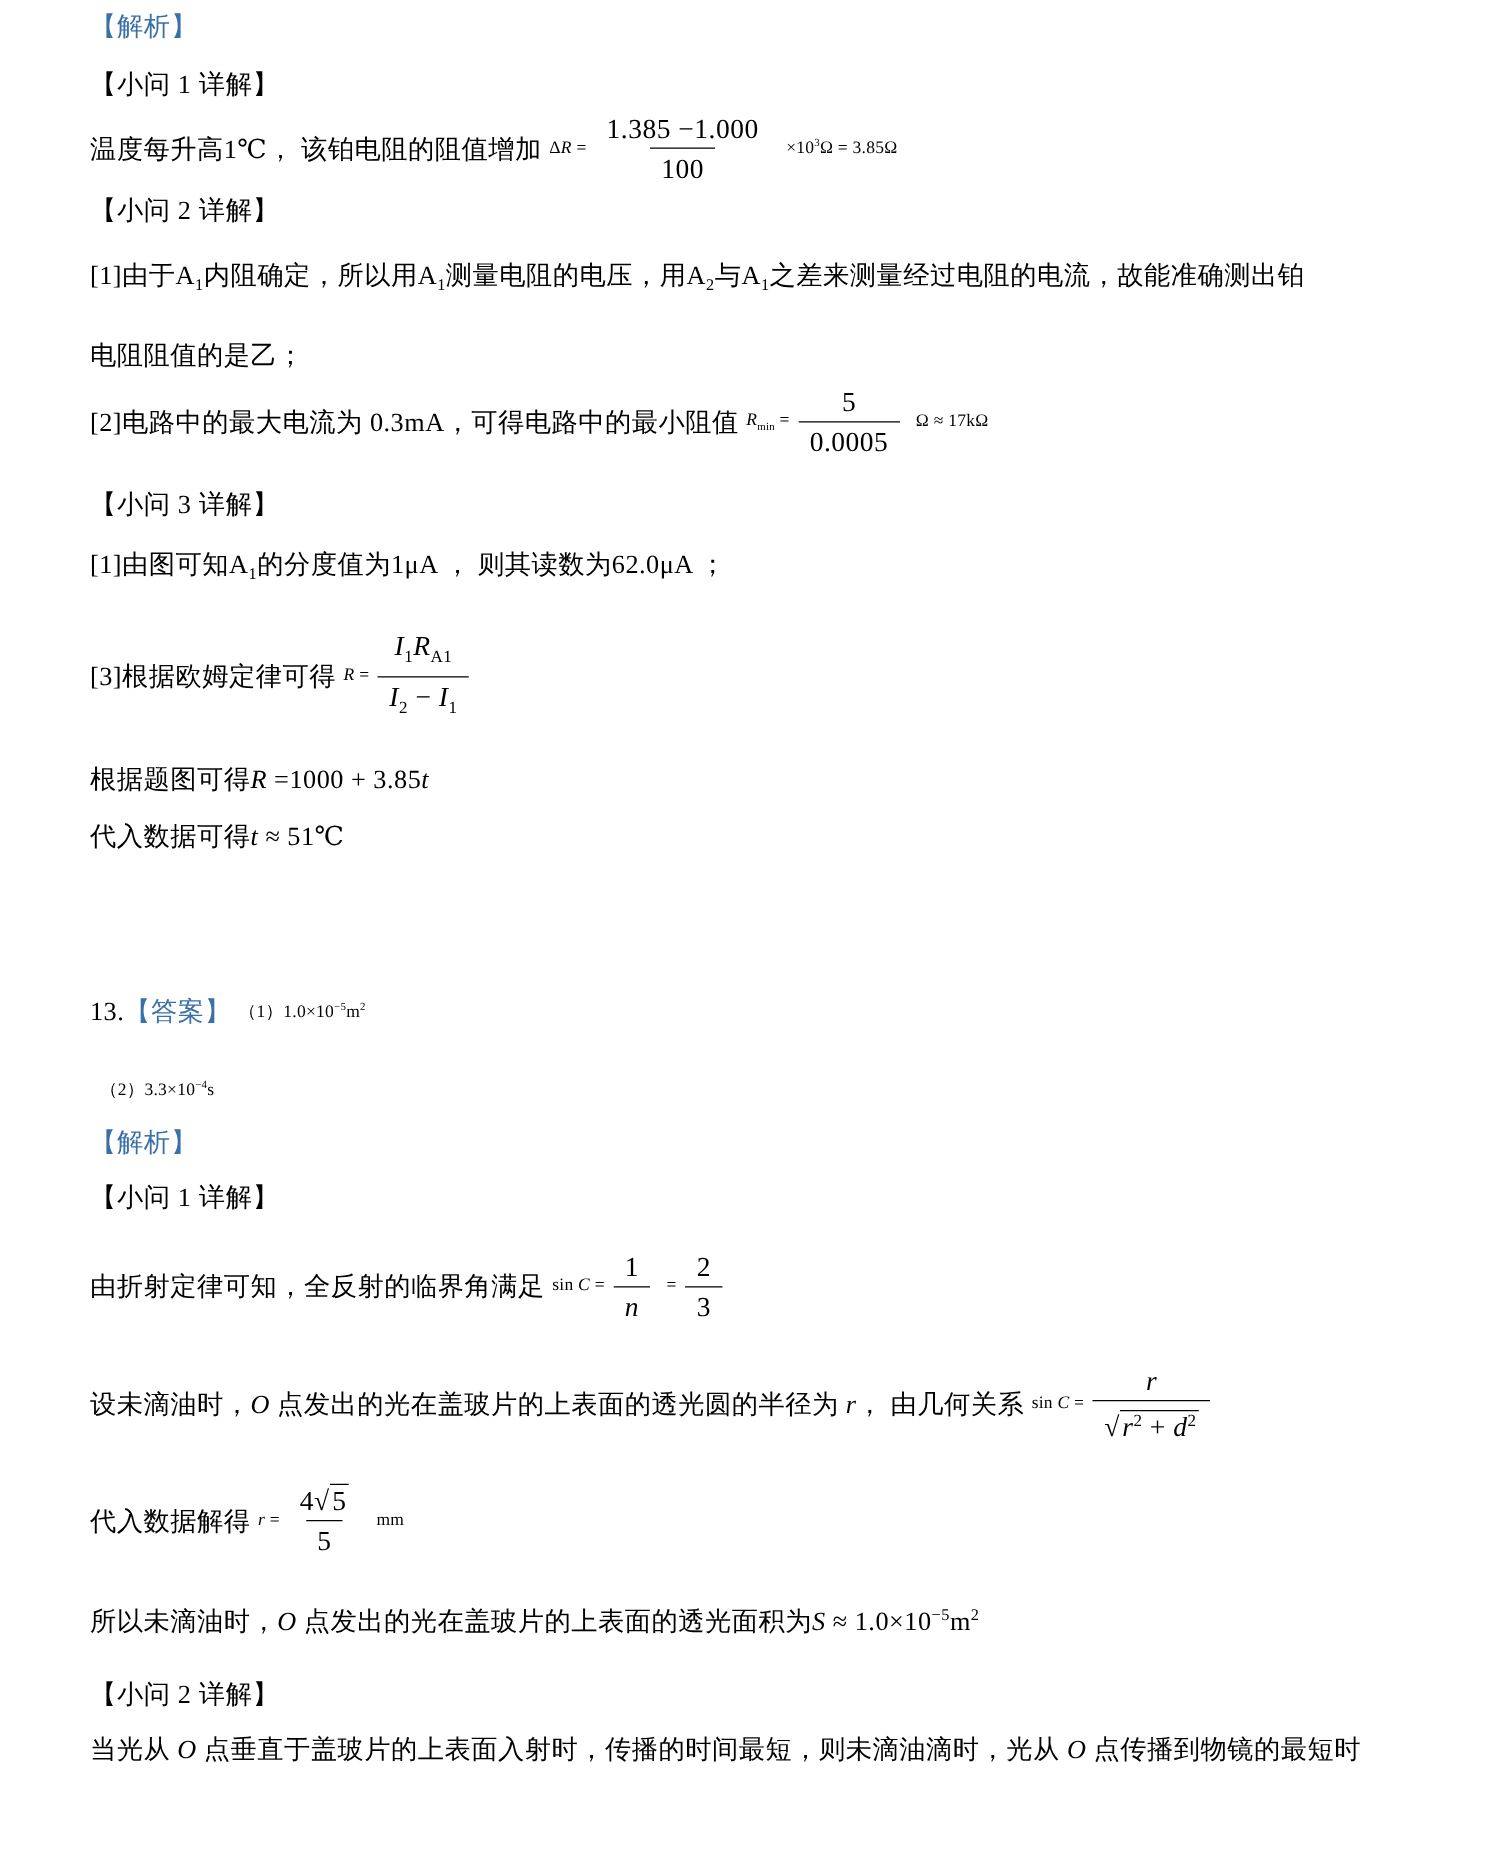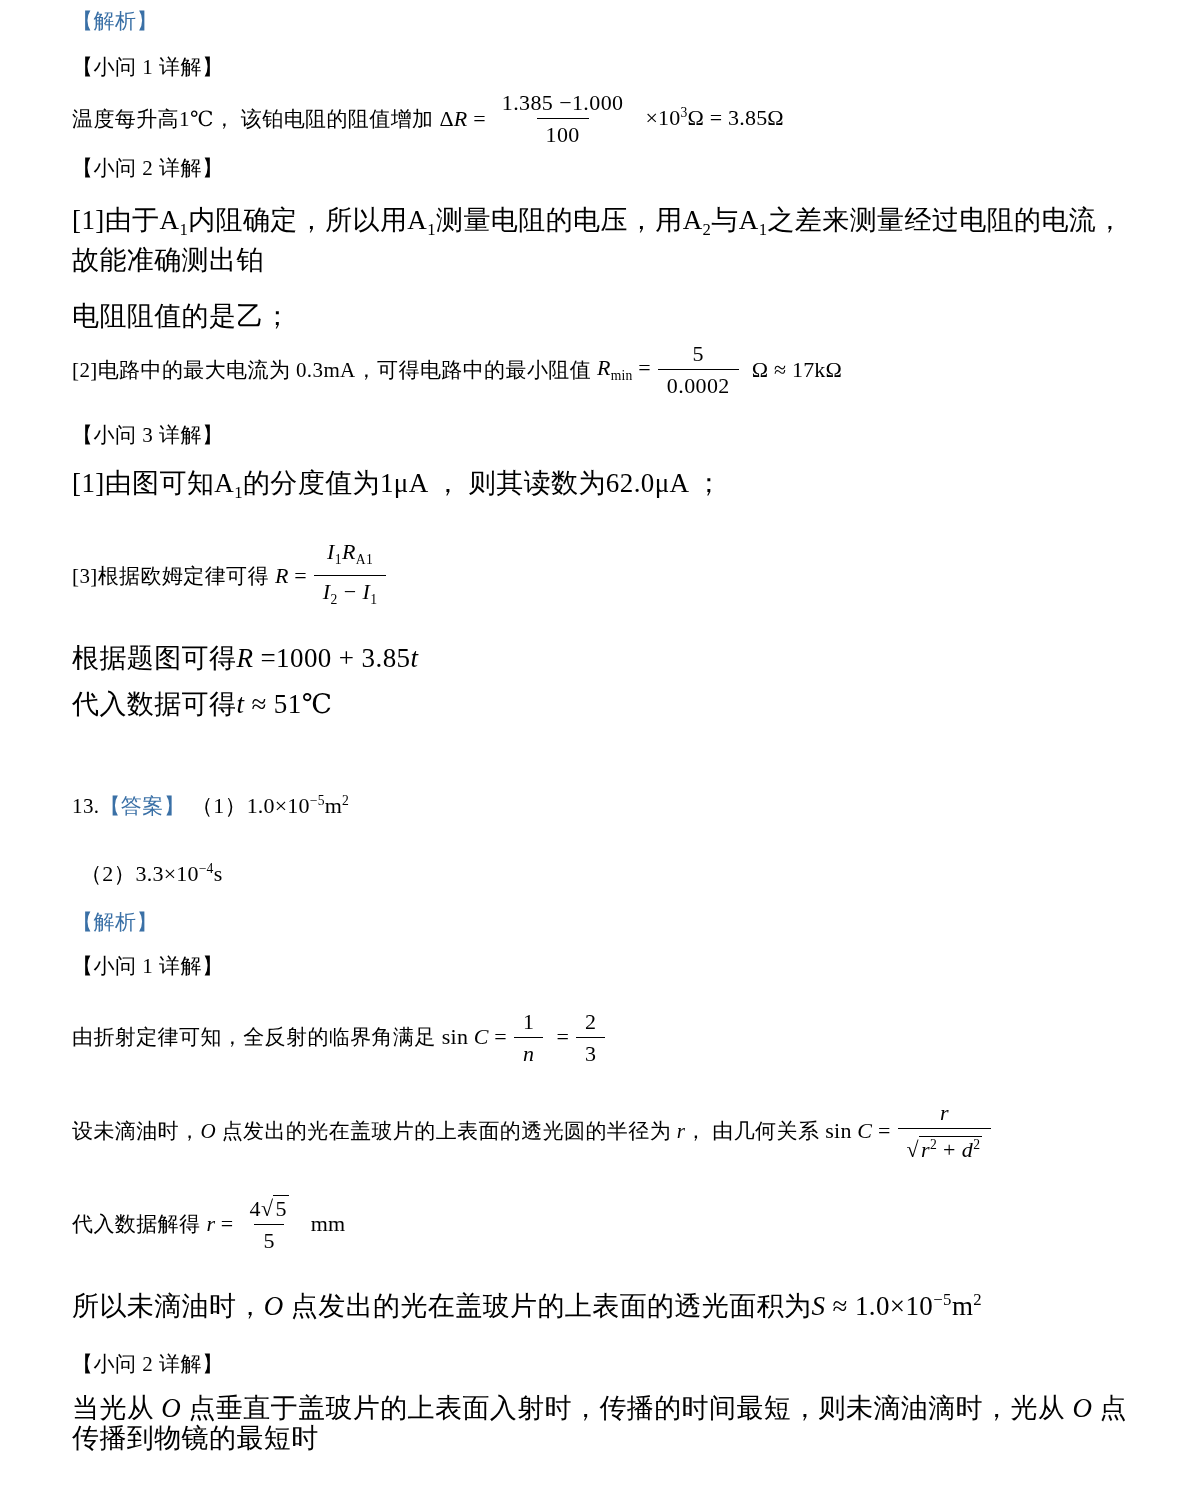--- a/index.html
+++ b/index.html
@@ -10,45 +10,45 @@
     -webkit-font-smoothing:antialiased;
   }
   .page {
     box-sizing:border-box;
     width:1190px; height:1485px;
     padding:6px 60px 0 72px;
     overflow:hidden;
     background:#fff;
   }
   p { margin:0; }
-  .line { font-size:27px; line-height:30px; letter-spacing:0.4px; }
+  .line { font-size:21px; line-height:30px; letter-spacing:0.4px; }
   .hd   { font-size:21px; line-height:30px; letter-spacing:0.5px; }
   .blue { color:var(--accent,#3a70a6); }
   
   .fline { display:flex; flex-wrap:wrap; align-items:center; font-size:21px; letter-spacing:0.4px; }
   .fline .cjk  { line-height:30px; }
-  .math { font-size:22px; letter-spacing:0.2px; margin-left:6px; }
+  .math { font-size:14px; letter-spacing:0.2px; margin-left:6px; }
   .math:first-child { margin-left:0; }
   i { font-style:italic; }
   sub { font-size:0.62em; }
   sup { font-size:0.62em; }
   .frac {
     display:inline-flex; flex-direction:column; align-items:center;
     text-align:right; margin:0 7px; font-size:22px; vertical-align:middle;
   }
   .frac .num { display:block; padding:1px 9px 2px; line-height:27px; }
   .frac .den { display:block; padding:2px 9px 1px; line-height:27px; border-top:1.6px solid #000; }
   .rt { white-space:nowrap; }
   .rt .rd { border-top:1.6px solid #000; padding:0 2px;margin-top:14px; }
   .big { font-size:28px; }
   
   .mt04{margin-top:4px}.mt06{margin-top:6px}.mt08{margin-top:8px}.mt14{margin-top:14px}
   .mt16{margin-top:16px}.mt18{margin-top:18px}.mt20{margin-top:20px}.mt22{margin-top:22px}
   .mt26{margin-top:26px}.mt28{margin-top:28px}.mt30{margin-top:30px}.mt38{margin-top:38px}
-  .mt72{margin-top:72px}
+  .mt72{margin-top:110px}
   .ans2 { margin-left:8px; }
 </style>
 </head>
 <body>
 
 <div class="page">
 
   <p class="hd"><span class="blue">【解析】</span></p>
 
   <p class="hd mt16">【小问 1 详解】</p>
@@ -67,21 +67,21 @@
 
   <p class="line mt22">[1]由于A<sub>1</sub>内阻确定，所以用A<sub>1</sub>测量电阻的电压，用A<sub>2</sub>与A<sub>1</sub>之差来测量经过电阻的电流，故能准确测出铂</p>
 
   <p class="line mt26">电阻阻值的是乙；</p>
 
   <p class="fline mt08">
     <span class="cjk">[2]电路中的最大电流为 0.3mA，可得电路中的最小阻值</span>
     <span class="math"><i>R</i><sub>min</sub> =</span>
     <span class="frac">
       <span class="num">5</span>
-      <span class="den">0.0002</span>
+      <span class="den">0.0005</span>
     </span>
     <span class="math">Ω ≈ 17kΩ</span>
   </p>
 
 
   <p class="hd mt20">【小问 3 详解】</p>
 
   <p class="line mt18">[1]由图可知A<sub>1</sub>的分度值为1μA ， 则其读数为62.0μA ；</p>
 
   <p class="fline mt28">

